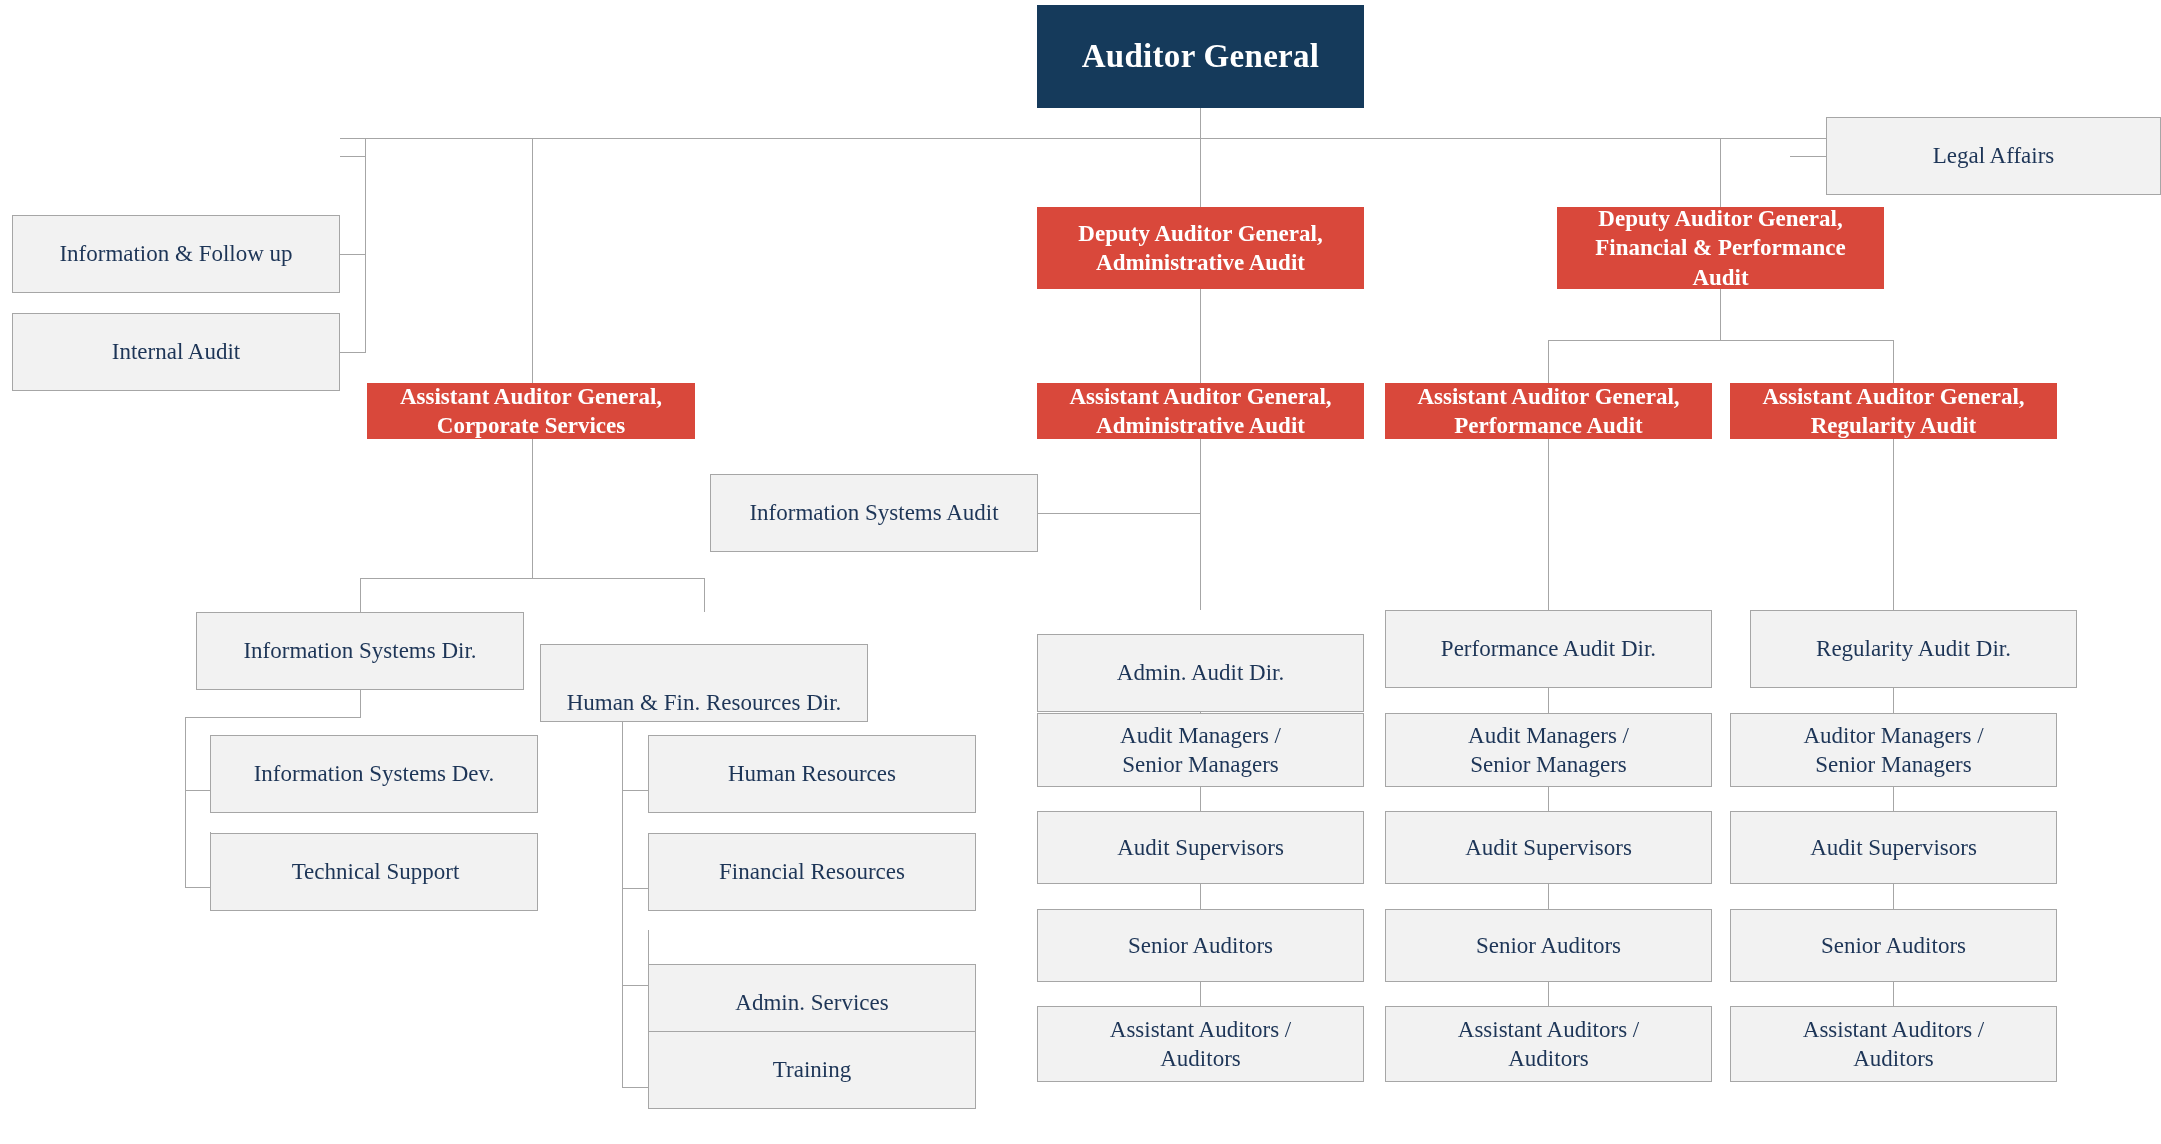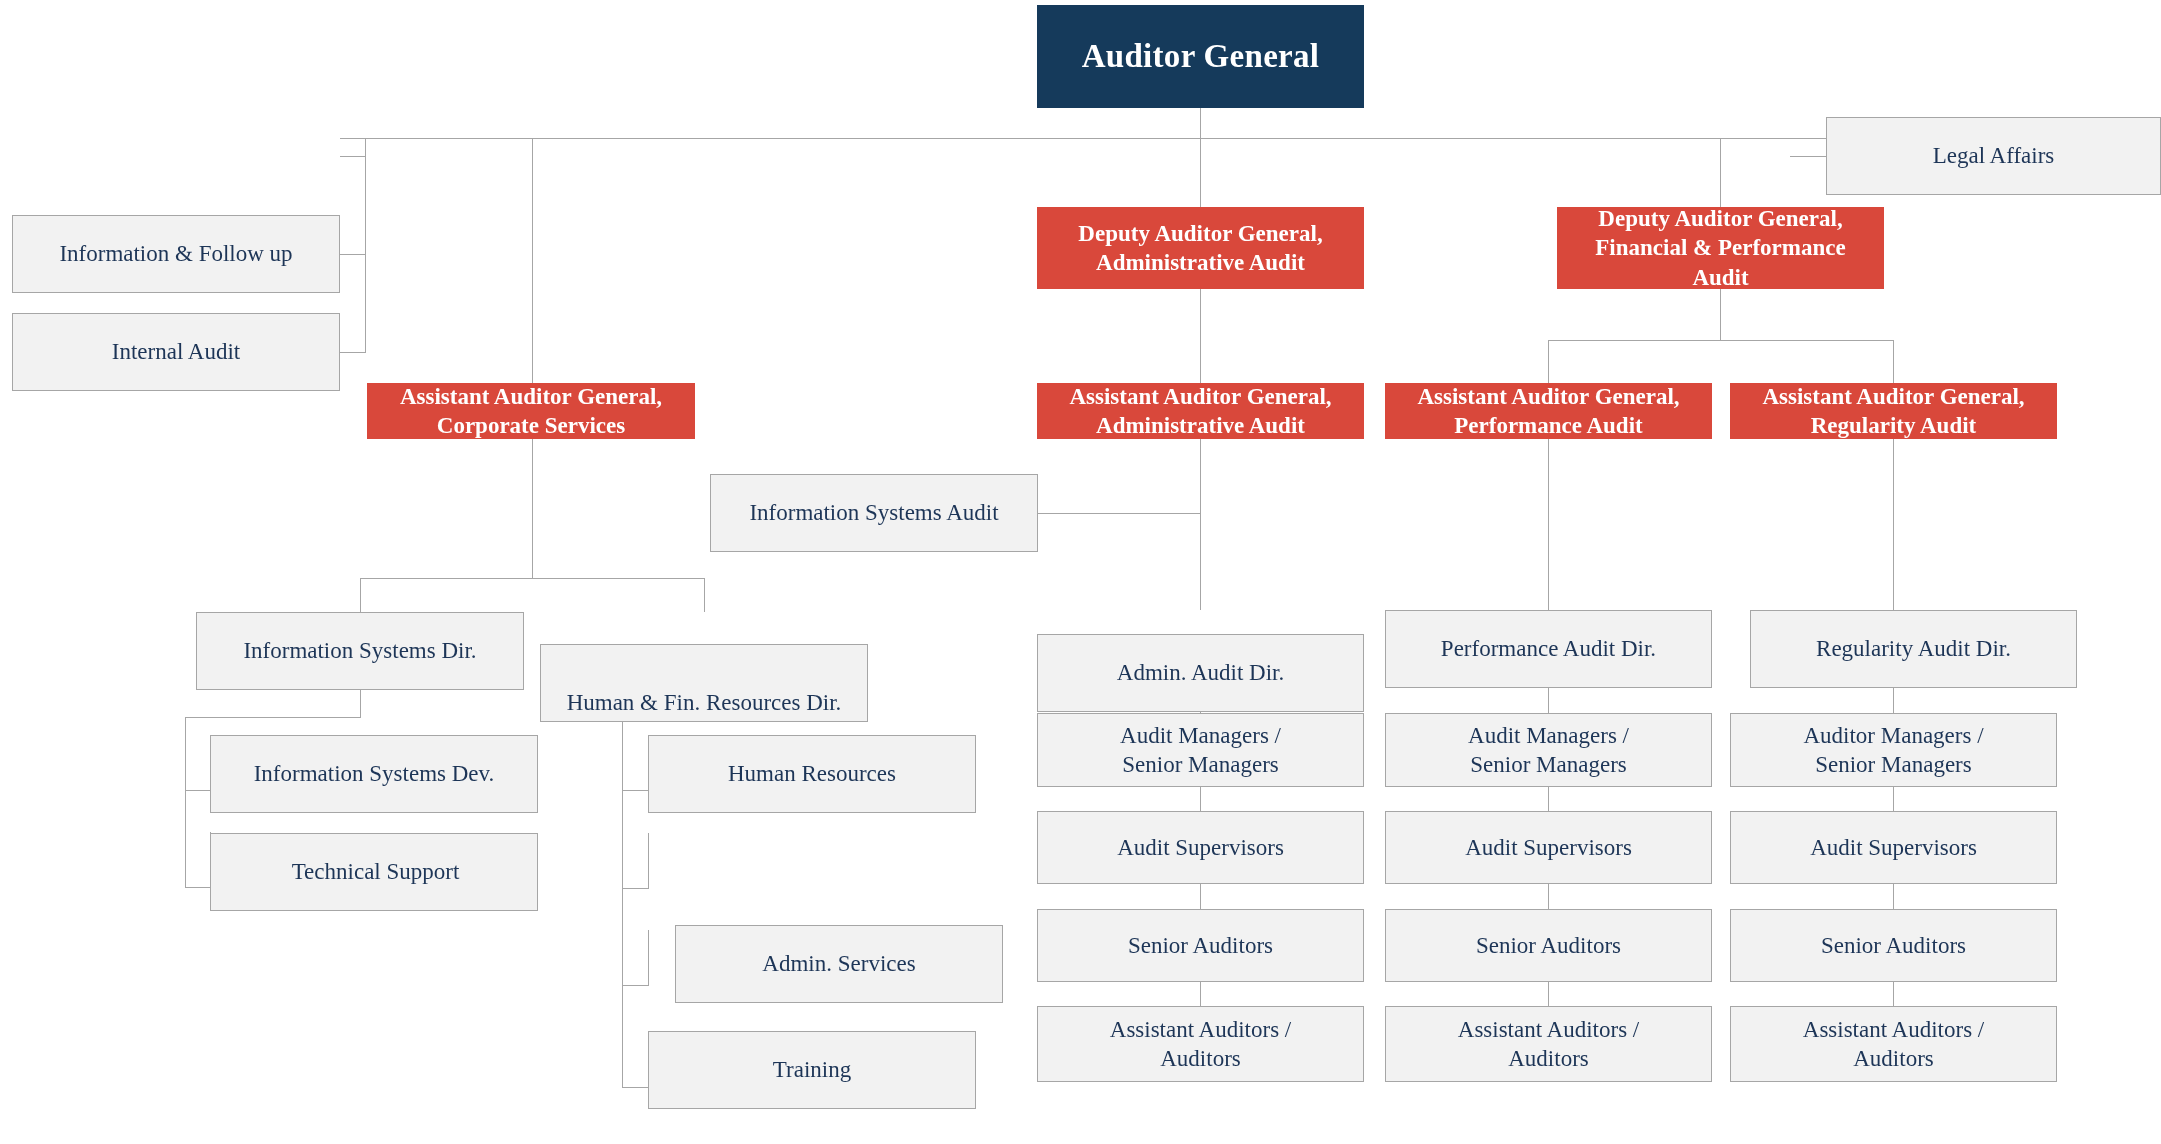--- a/index.html
+++ b/index.html
@@ -197,21 +197,24 @@
   <div class="node plain" style="left:210px; top:735px; width:328px; height:78px;padding-left:8px;">
     <span class="lbl">Information Systems Dev.</span>
   </div>
   <div class="node plain" style="left:210px; top:833px; width:328px; height:78px;padding-left:11px;">
     <span class="lbl">Technical Support</span>
   </div>
 
   <div class="node plain" style="left:648px; top:735px; width:328px; height:78px;">
     <span class="lbl">Human Resources</span>
   </div>
-  <div class="node plain" style="left:648px; top:925px; width:328px; height:78px;margin-left:27px;">
+  <div class="node plain" style="left:648px; top:833px; width:328px; height:78px;">
+    <span class="lbl">Financial Resources</span>
+  </div>
+  <div class="node plain" style="left:648px; top:964px; width:328px; height:78px;">
     <span class="lbl">Admin. Services</span>
   </div>
   <div class="node plain" style="left:648px; top:1031px; width:328px; height:78px;">
     <span class="lbl">Training</span>
   </div>
 
   <div class="node plain" style="left:1037px; top:598px; width:327px; height:78px;margin-top:36px;">
     <span class="lbl">Admin. Audit Dir.</span>
   </div>
   <div class="node plain" style="left:1037px; top:713px; width:327px; height:74px;">

